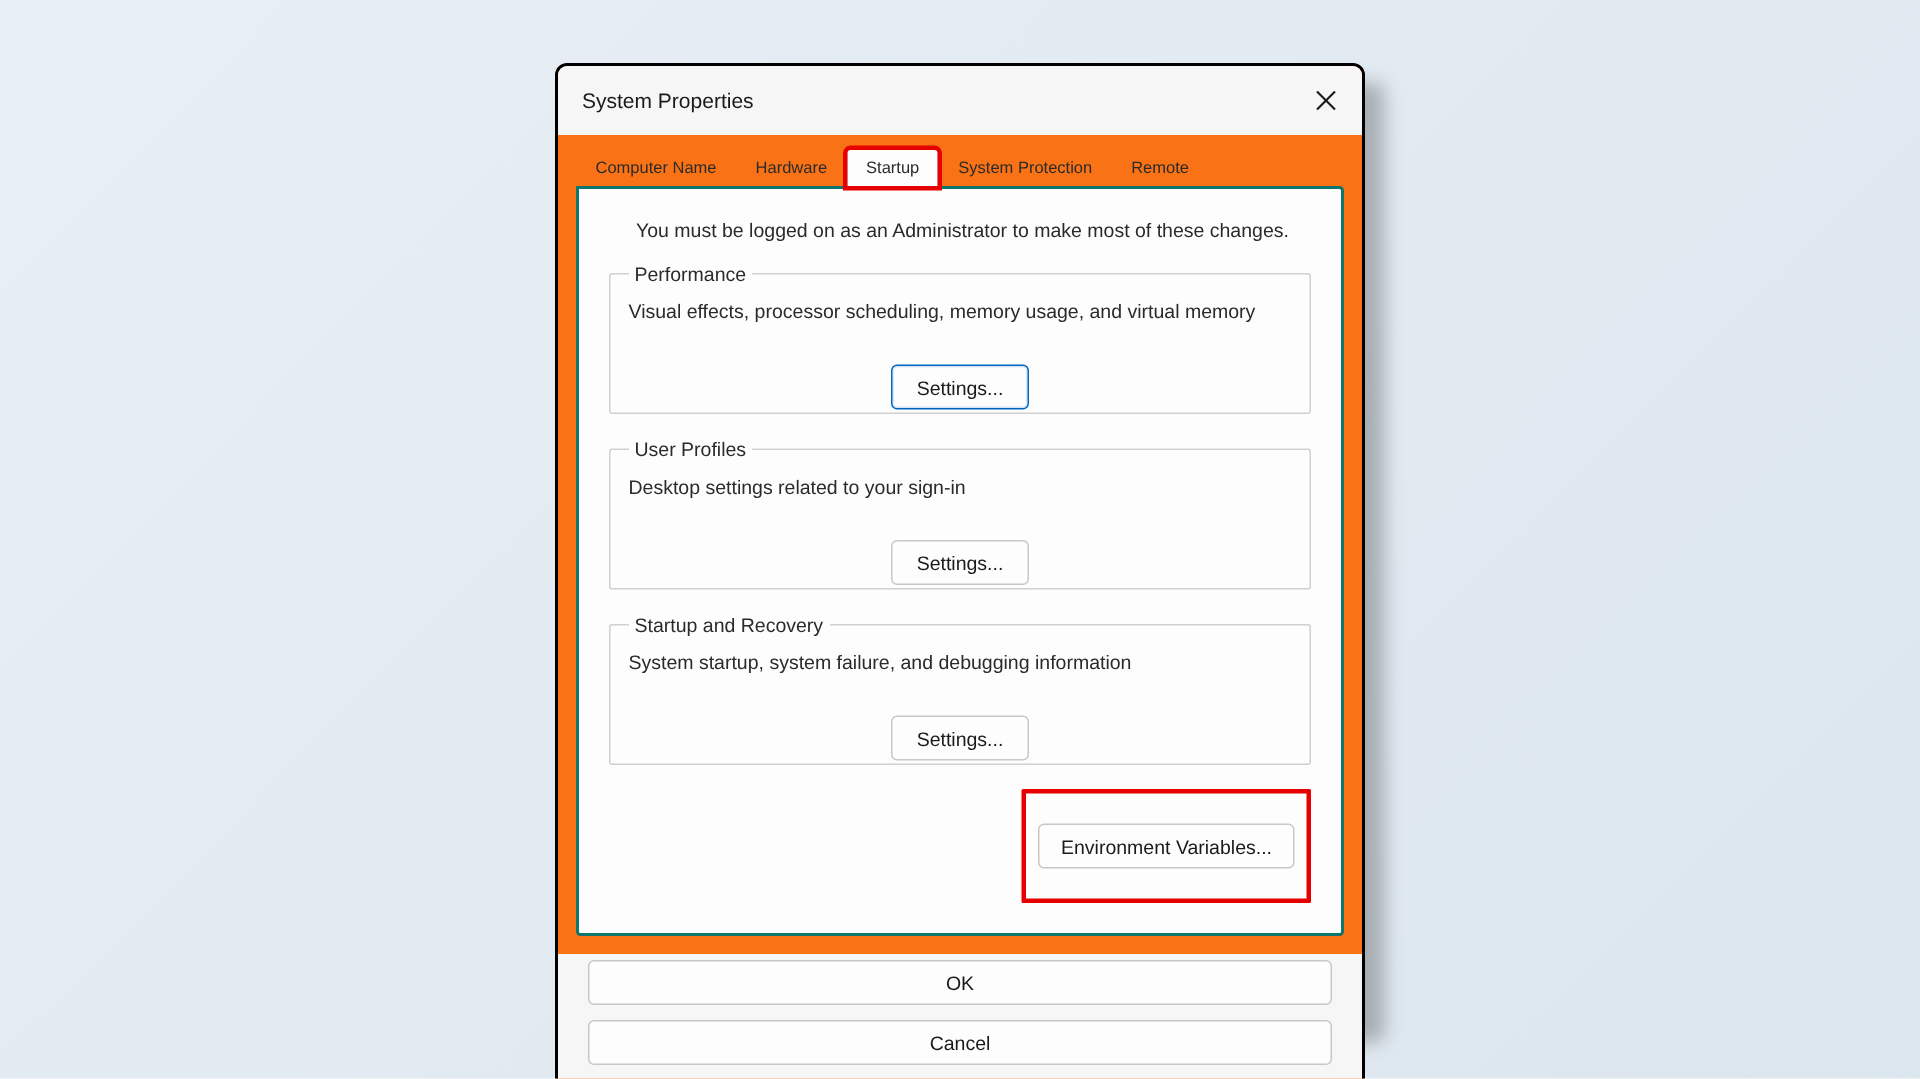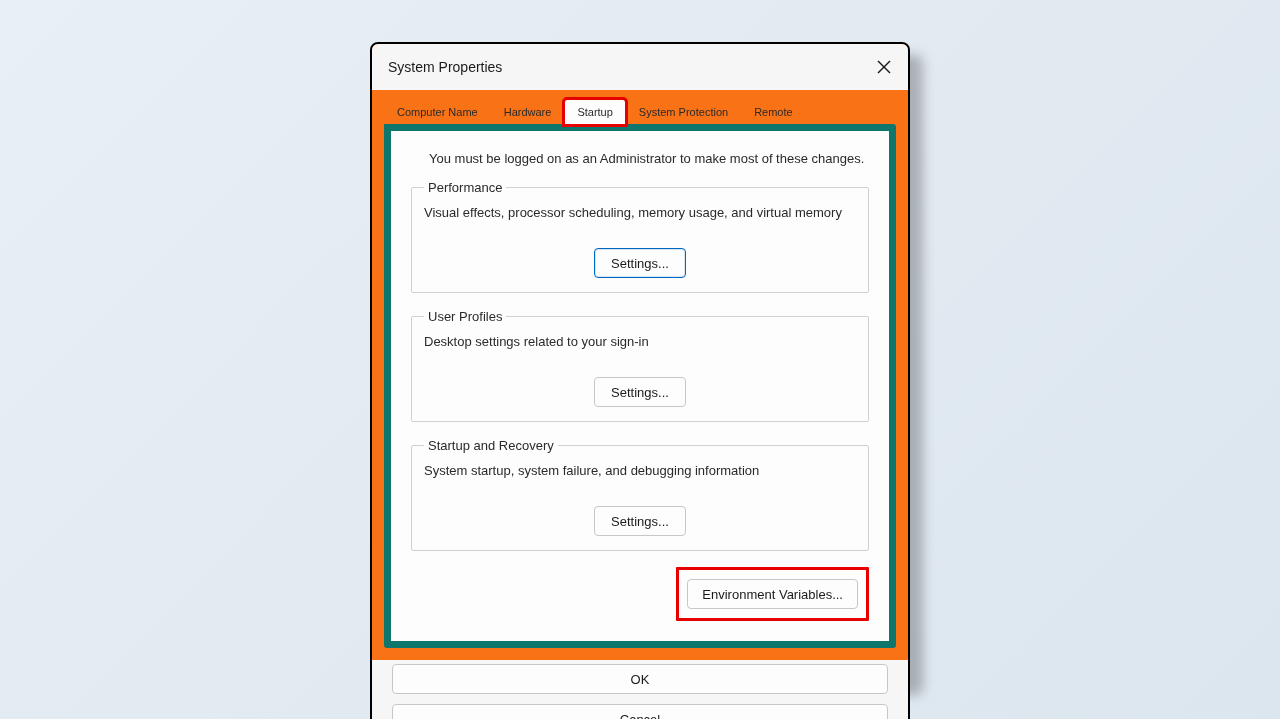--- a/index.html
+++ b/index.html
@@ -80,35 +80,35 @@
       z-index: 2;
       margin-bottom: -1px;
     }
     .tab.highlighted {
       outline: 3px solid #e60000;
       outline-offset: -1px;
     }
     .tab-panel {
       margin: 0 12px 12px 12px;
       background: #fdfdfd;
-      border: 7px solid #0f766e;
+      border: 2px solid #0f766e;
       border-radius: 0 3px 3px 3px;
       padding: 16px 20px 18px 20px;
       position: relative;
       z-index: 1;
     }
     .intro {
       font-size: 13px;
       color: #2a2a2a;
       margin: 4px 0 14px 18px;
     }
     fieldset.group {
       border: 1px solid #d0d0d0;
       border-radius: 2px;
-      padding: 10px 12px 14px 12px;
+      padding: 10px 12px 2px 12px;
       margin-bottom: 16px;
     }
     fieldset.group legend {
       padding: 0 4px;
       font-size: 13px;
       color: #2a2a2a;
     }
     .group-desc {
       font-size: 13px;
       color: #2a2a2a;
@@ -141,21 +141,21 @@
       cursor: default;
     }
     .env-row {
       display: flex;
       justify-content: flex-end;
       margin-top: 6px;
       margin-bottom: 2px;
     }
     .env-highlight {
       border: 3px solid #e60000;
-      padding: 9px 8px;
+      padding: 20px 8px;
       border-radius: 1px;
     }
     .env-highlight .btn { min-width: 160px; }
     .dialog-buttons {
       display: flex;
       gap: 10px;
       justify-content: flex-end;
       padding: 4px 20px 16px 20px;
       background: #f6f6f6;
       flex-direction: column;

